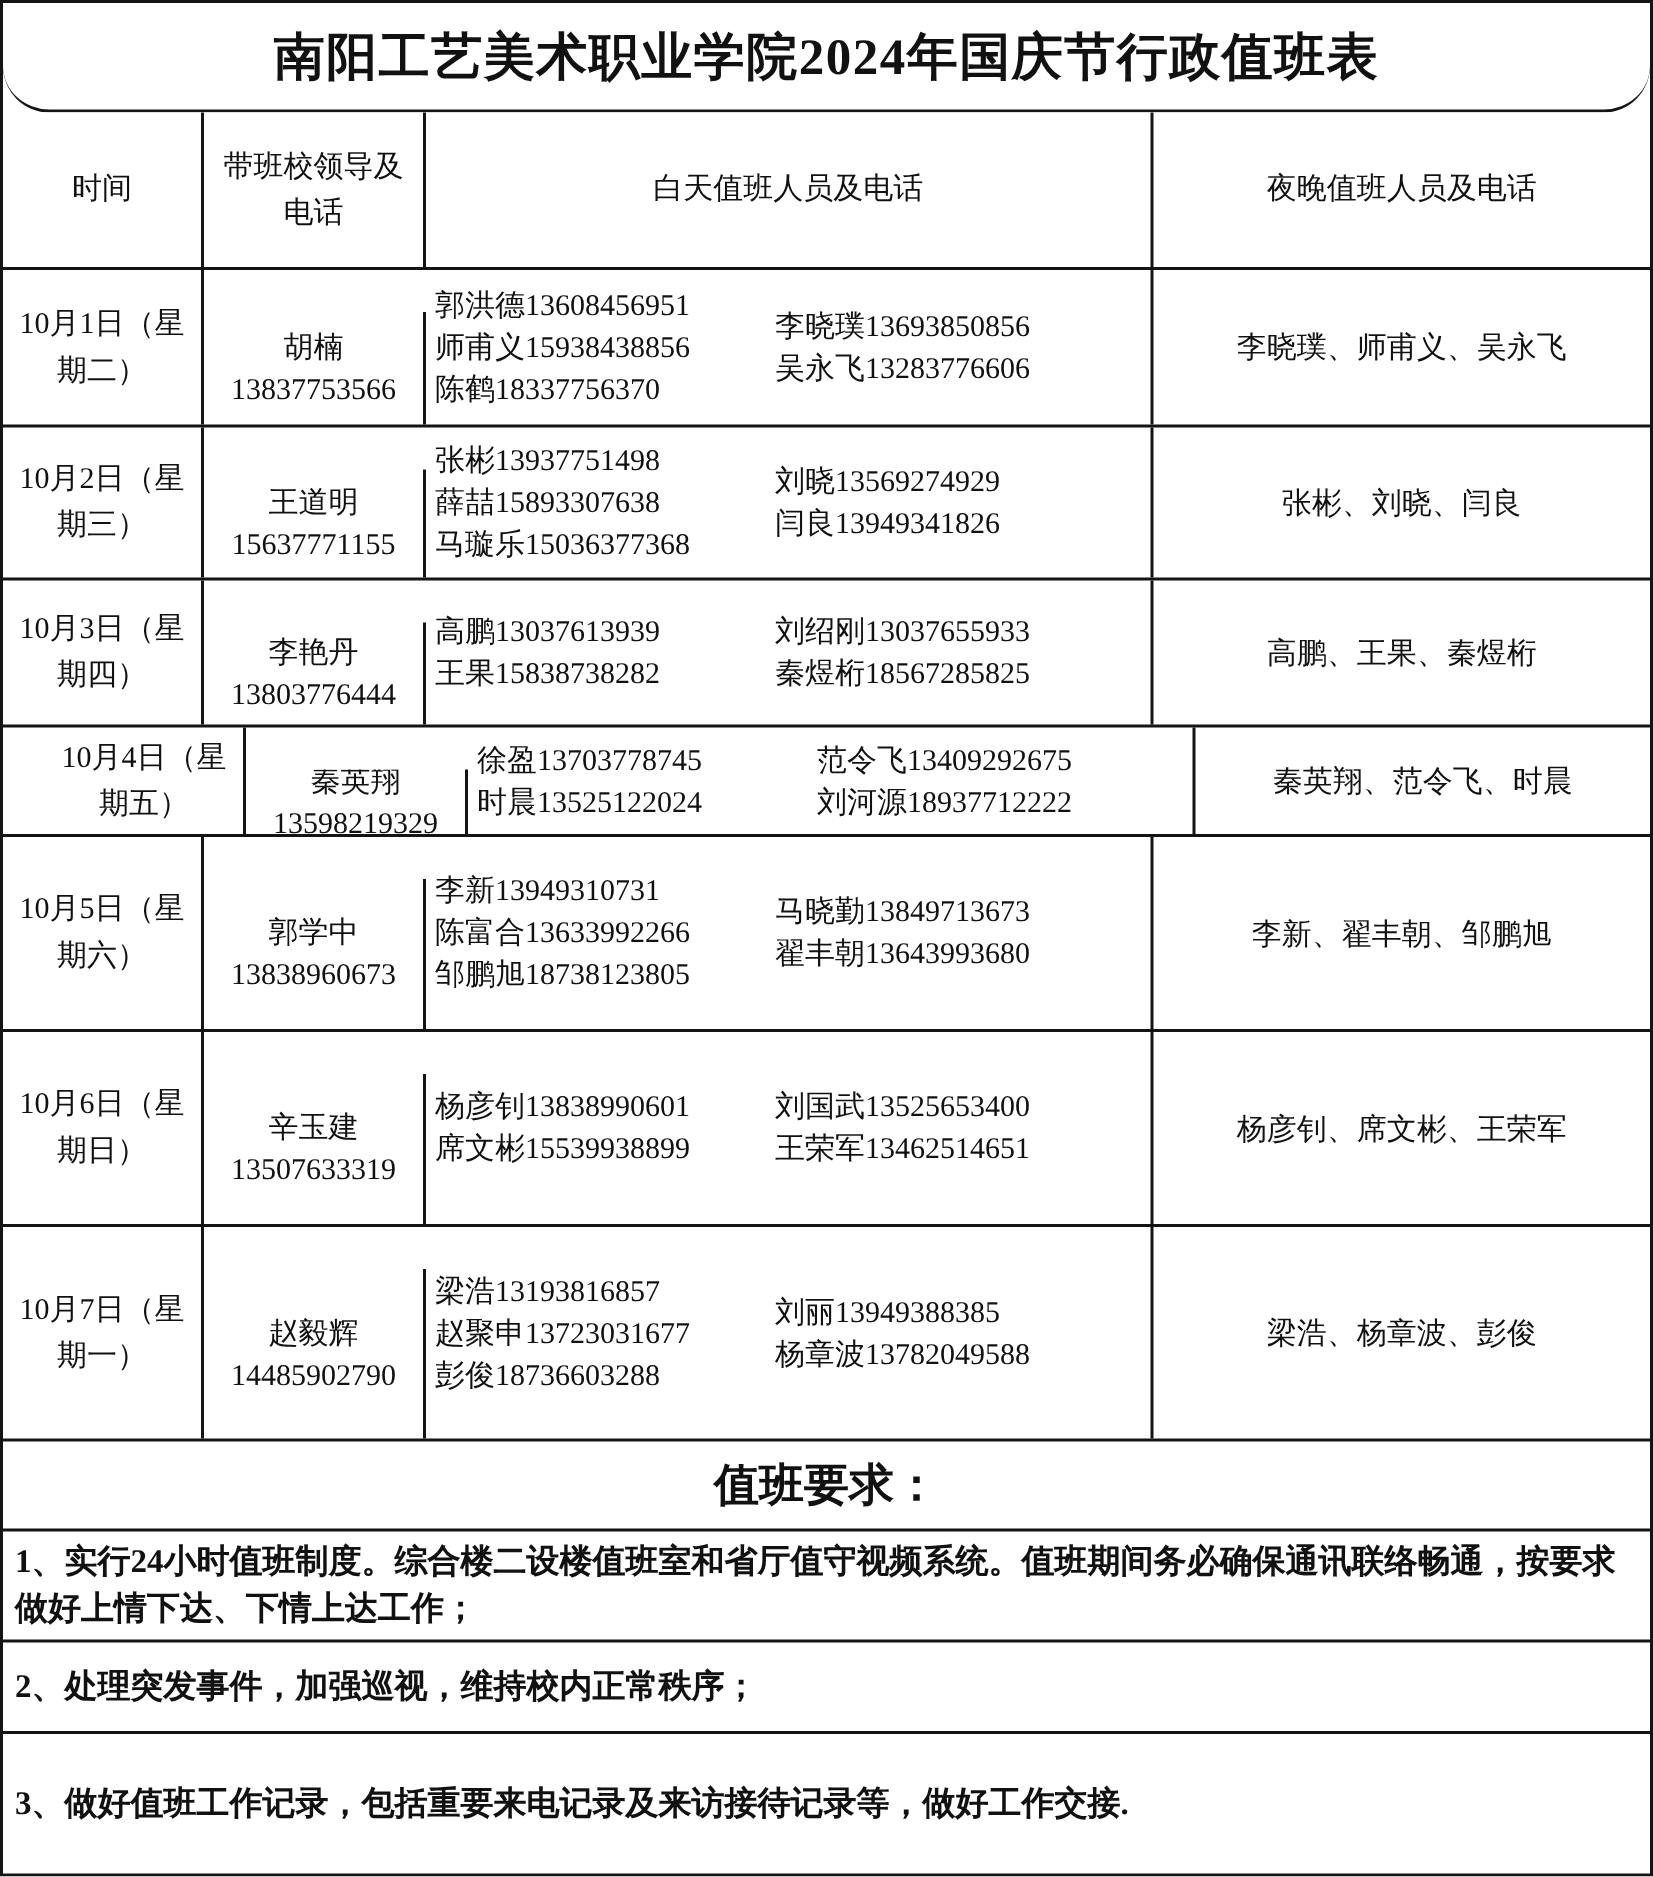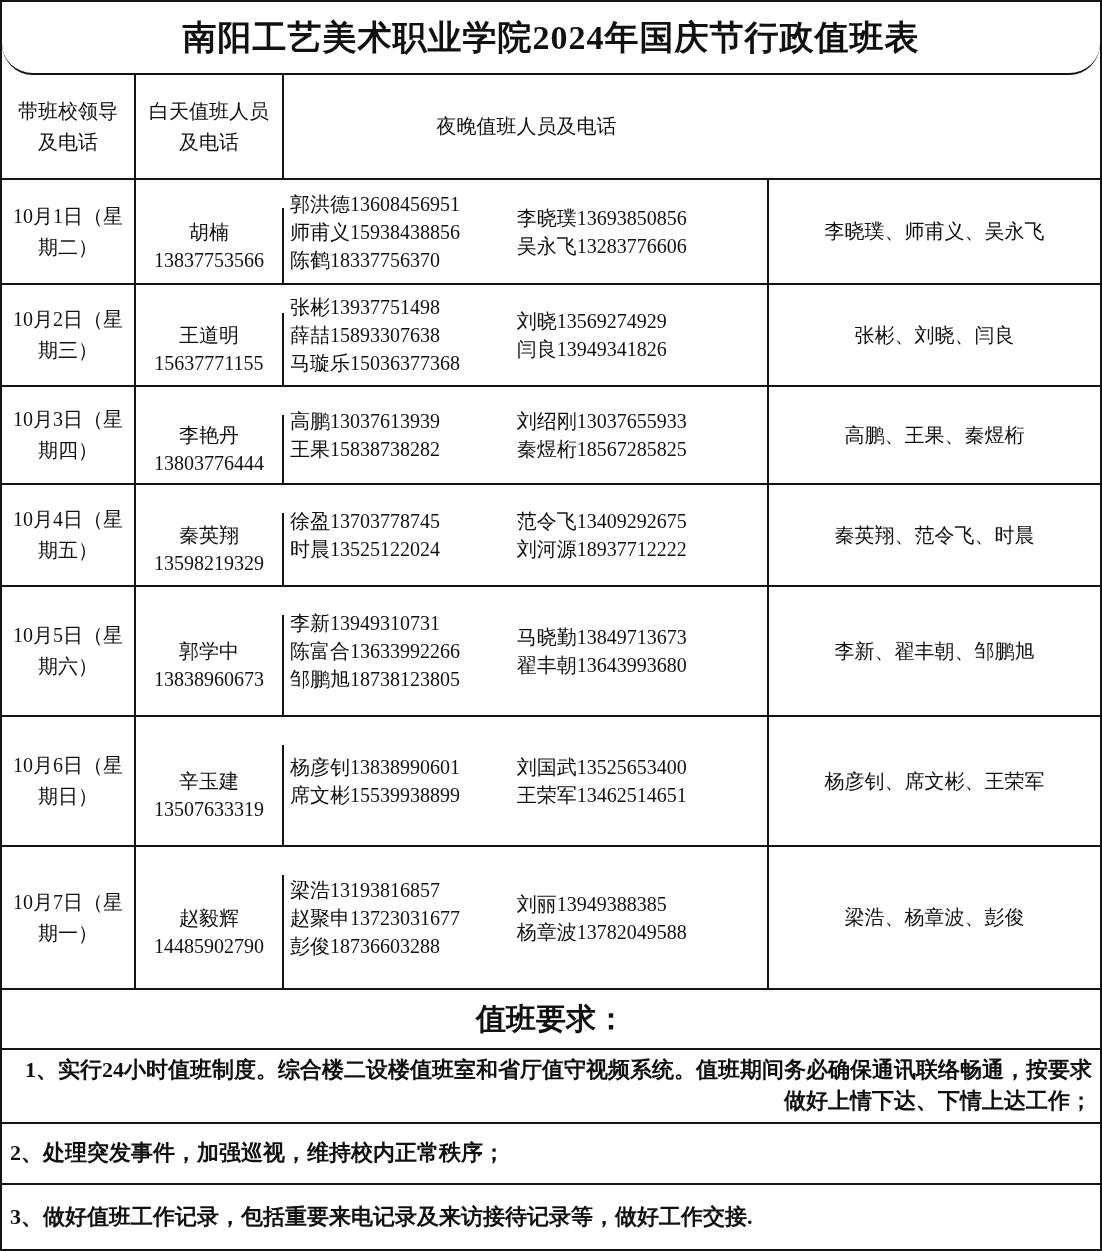--- a/index.html
+++ b/index.html
@@ -48,21 +48,21 @@
   .header-row { height: 105px; }
   .header-cell {
     font-size: 20px;
     line-height: 1.55;
     padding: 0 10px;
   }
   
   .body-row:nth-child(1) { height: 105px; }
   .body-row:nth-child(2) { height: 102px; }
   .body-row:nth-child(3) { height: 98px;  }
-  .body-row:nth-child(4) { height: 102px; }
+  .body-row:nth-child(4) { height: 73px; padding-left: 28px; }
   .body-row:nth-child(5) { height: 130px; }
   .body-row:nth-child(6) { height: 130px; }
   .body-row:nth-child(7) { height: 143px; }
   .date-cell {
     font-size: 20px;
     line-height: 1.55;
     padding: 0 8px;
   }
   .leader-cell {
     flex-direction: column;
@@ -92,34 +92,35 @@
     font-weight: bold;
   }
   .note-row {
     border-bottom: 2px solid #141414;
     display: flex;
     align-items: center;
     font-size: 22px;
     font-weight: bold;
     line-height: 1.4;
     padding: 0 8px;
-    text-align: right;
+    text-align: left;
   }
   .note-1 { height: 74px; }
   .note-2 { height: 61px; }
   .note-3 { flex: 1; border-bottom: none; }
 </style>
 </head>
 <body>
 
 <div class="sheet">
 
   <div class="title-row">南阳工艺美术职业学院2024年国庆节行政值班表</div>
 
   <div class="grid-row header-row">
+    <div class="cell header-cell">时间</div>
     <div class="cell header-cell">带班校领导及电话</div>
     <div class="cell header-cell">白天值班人员及电话</div>
     <div class="cell header-cell">夜晚值班人员及电话</div>
   </div>
 
   <div>
       <div class="grid-row body-row">
         <div class="cell date-cell">10月1日（星期二）</div>
         <div class="cell leader-cell">
           <div class="leader-name">胡楠</div>

